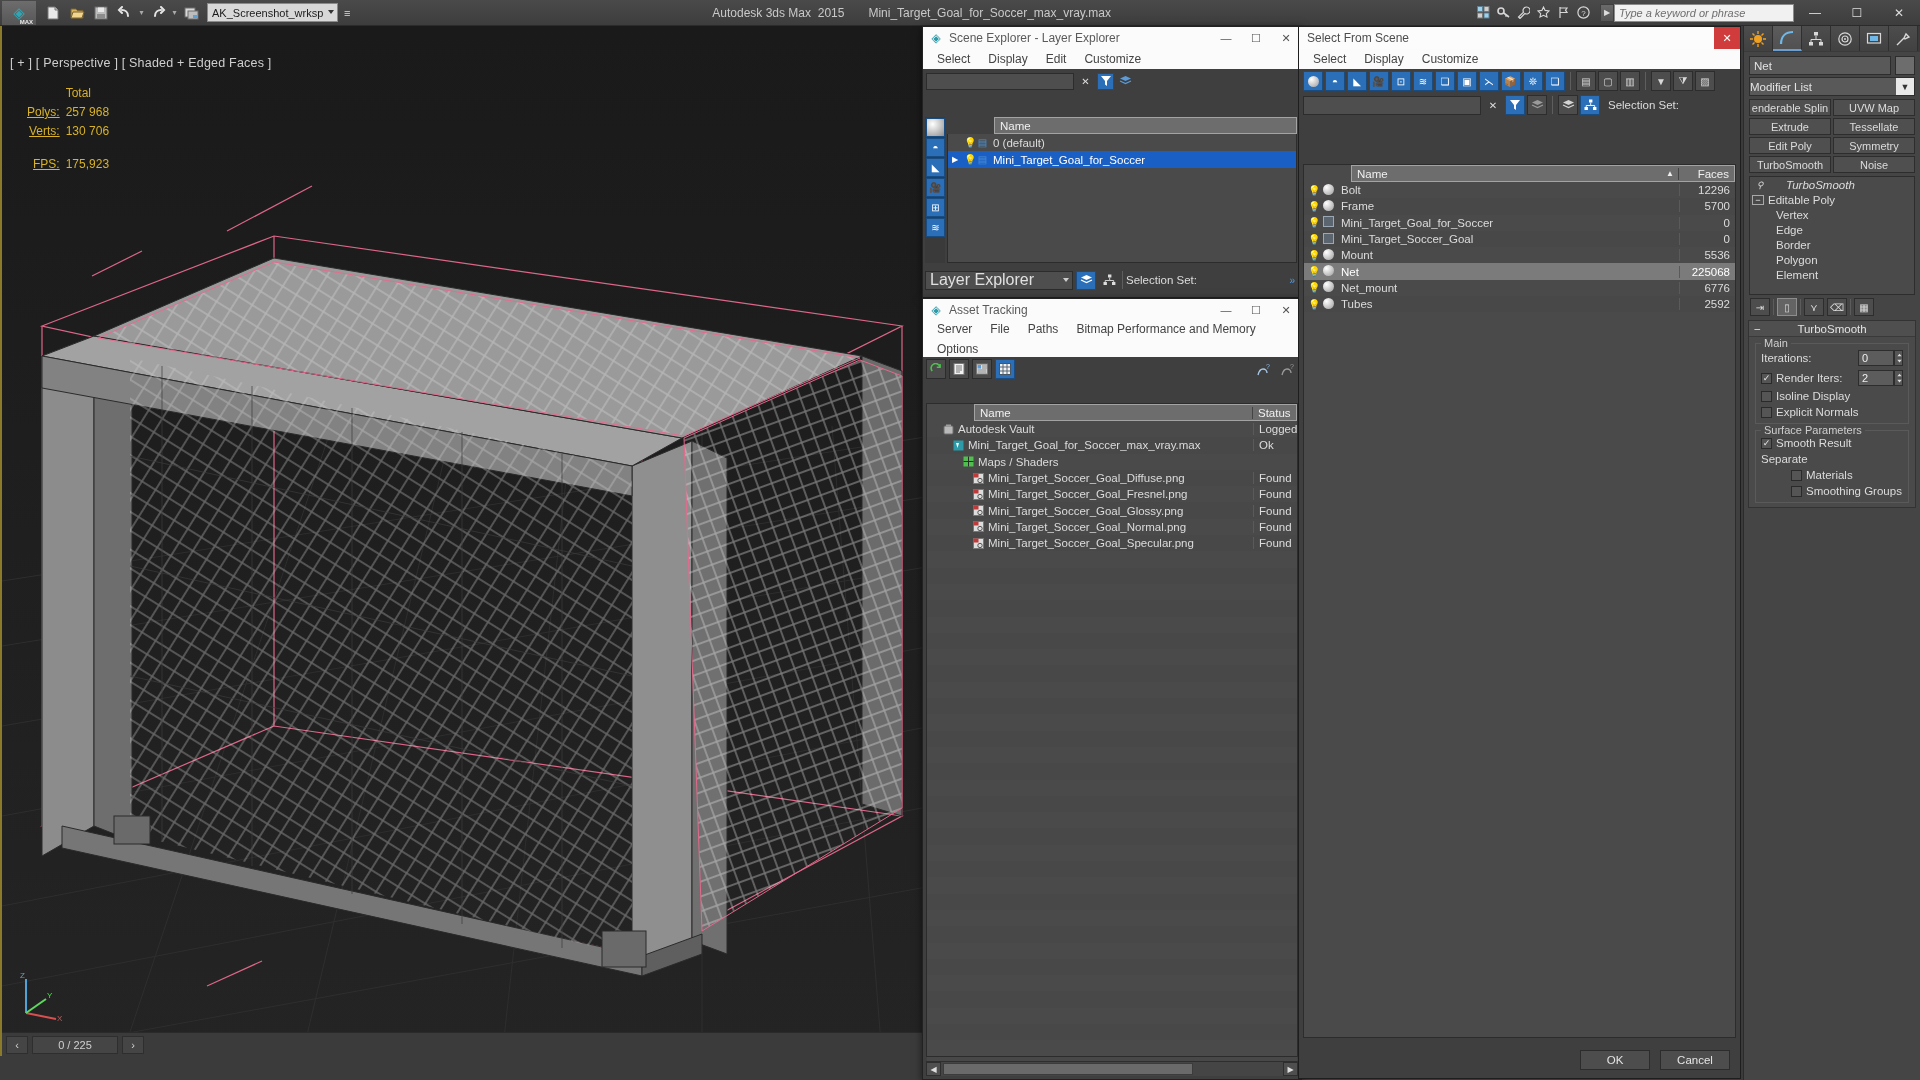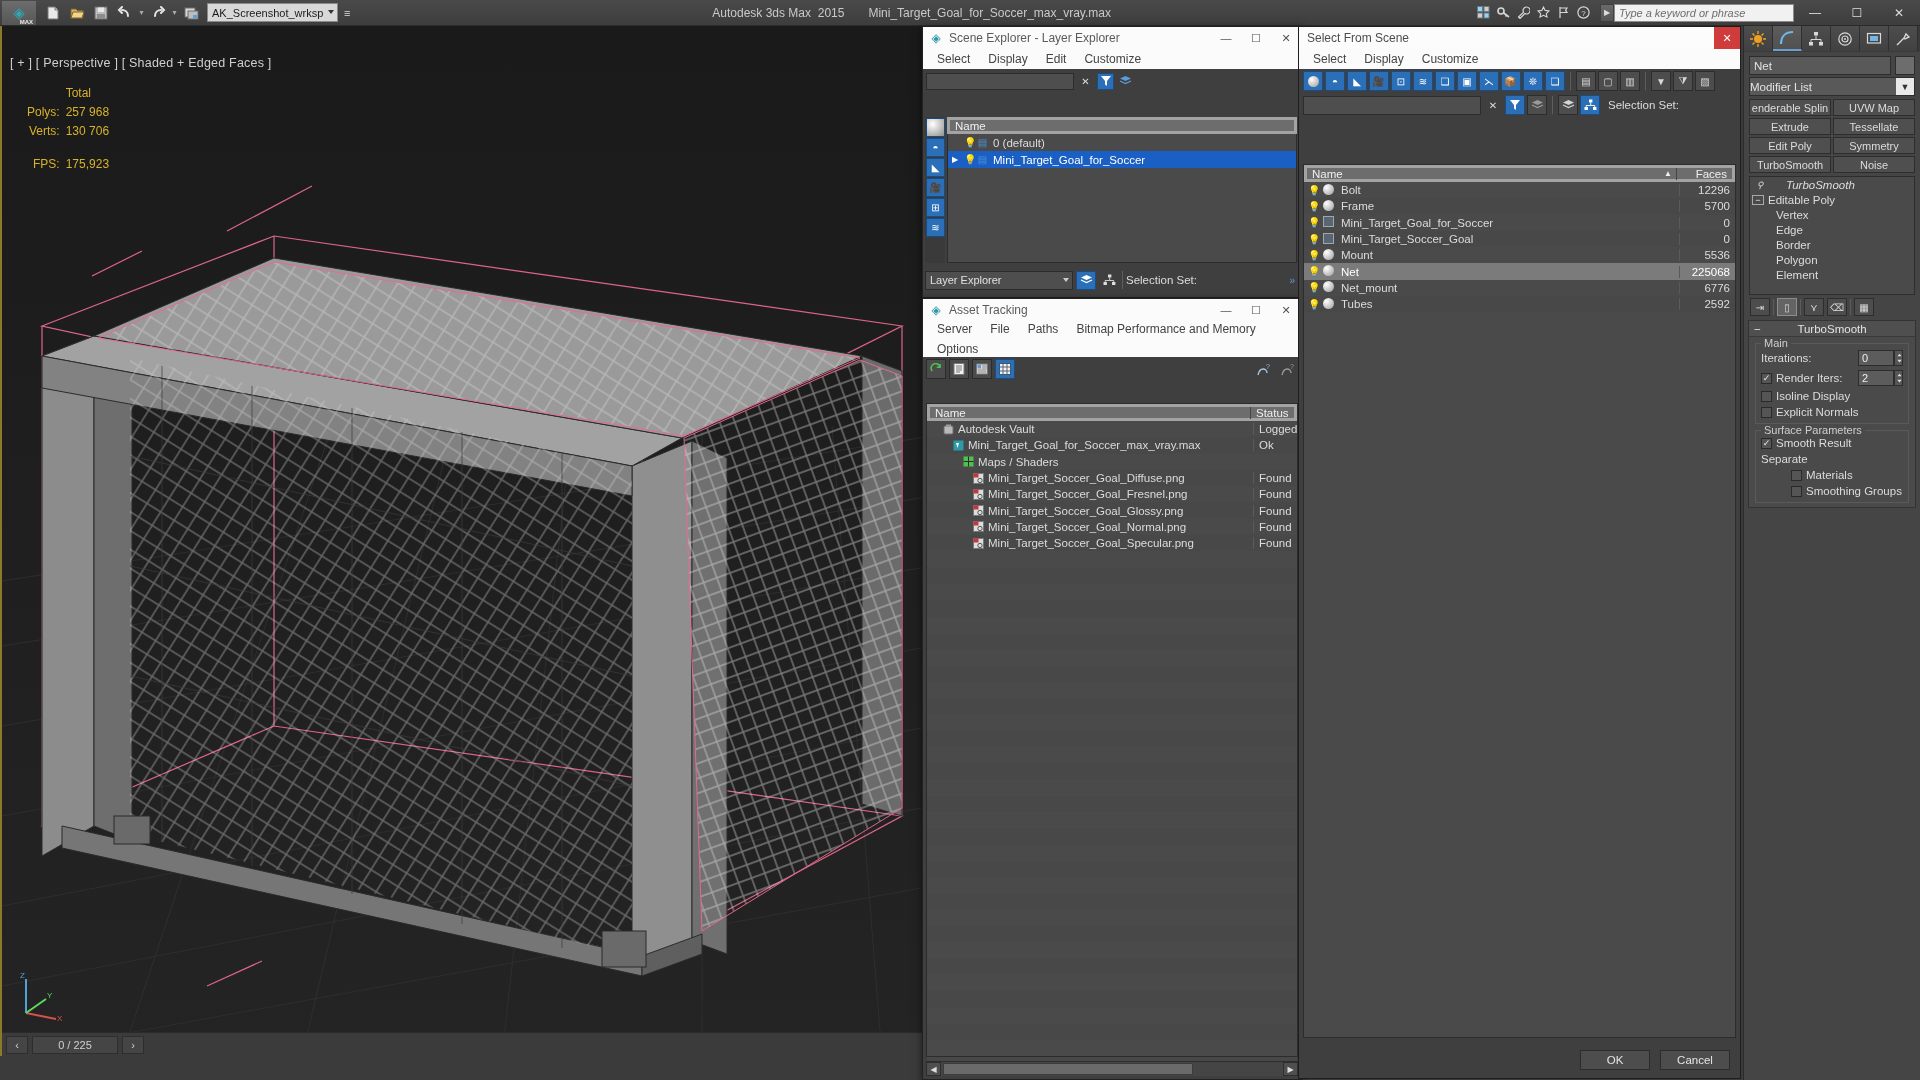--- a/index.html
+++ b/index.html
@@ -57,21 +57,21 @@
   
   #viewport {
     left:0; top:26px; width:930px; height:1030px;
     background:#1c1c1c; border-left:2px solid #8a7a2a;
     overflow:hidden;
   }
   #vplabel { left:8px; top:30px; color:#cfcfcf; font-size:12.5px; letter-spacing:.2px;}
   #vpstats { left:25px; top:58px; color:#d8b22a; font-size:12px; line-height:19px; }
   #vpstats table { border-collapse:collapse; }
   #vpstats td { padding:0 6px 0 0; color:#d8b22a; font-size:12px; }
-  #vpstats td.lab { text-align:right; }
+  #vpstats td.lab { text-align:right;text-decoration:underline; }
   .gridfloor { position:absolute; inset:0; }
 
   
   #axisgizmo { left:14px; bottom:35px; width:50px; height:52px; }
 
   
   #statusbar { left:0; bottom:0; width:930px; height:24px; background:#3b3b3b; border-top:1px solid #2a2a2a;
     display:flex; align-items:center; }
   .sb-cell { height:18px; border:1px solid #2e2e2e; background:#454545; display:flex; align-items:center;
     justify-content:center; color:#d0d0d0; font-size:11px; margin-left:4px;}
@@ -86,22 +86,22 @@
   .win-menu span { padding:0 9px; font-size:12px; color:#444; line-height:20px; }
 
   .toolrow { height:22px; display:flex; align-items:center; gap:3px; padding:2px 3px; background:#3f3f3f;}
   .filterbox { height:17px; background:#4e4e4e; border:1px solid #2c2c2c; flex:0 0 auto; }
   .tbtn { width:17px; height:17px; display:flex; align-items:center; justify-content:center; font-size:10px; color:#ddd;}
   .tbtn.on { background:#2a6fb8; border:1px solid #1d4d80; }
 
   .lcol { width:21px; background:#3a3a3a; }
   .lbtn { width:19px;height:19px;margin:1px; background:#2a6fb8; border:1px solid #1b4c80; display:flex;align-items:center;justify-content:center;font-size:10px;color:#fff;}
 
-  .listhdr { height:17px; background:#6d6d6d; border:3px solid #a3a3a3; display:flex; align-items:center;
-    color:#f0f0f0; font-size:11.5px; }
+  .listhdr { height:17px; background:#6d6d6d; border:1px solid #a3a3a3; display:flex; align-items:center;
+    color:#f0f0f0; font-size:11.5px;margin-left:47px; }
   .listhdr .c1 { flex:1; padding-left:5px; }
   .listhdr .c2 { width:56px; text-align:right; padding-right:5px; border-left:1px solid #444;}
 
   .lrow { height:16px; display:flex; align-items:center; font-size:11.5px; color:#dcdcdc; }
   .lrow .nm { flex:1; padding-left:4px; white-space:nowrap; overflow:hidden;}
   .lrow .fc { width:56px; text-align:right; padding-right:5px; }
   .lrow.sel { background:#1a5fc4; color:#fff; }
   .lrow.hl { background:#7b7b7b; color:#fff; }
   .lrow.alt { background:#484848; }
 
@@ -472,21 +472,21 @@
       <div class="lrow sel" style="height:17px">
         <span style="width:16px;color:#fff;font-size:8px;padding-left:4px">▶</span>
         <span class="bulb">💡</span>
         <span class="layerico">▤</span>
         <span class="nm">Mini_Target_Goal_for_Soccer</span>
       </div>
     </div>
   </div>
 
   <div style="position:absolute; left:2px; right:2px; bottom:2px; height:30px; display:flex; align-items:center; gap:3px;">
-    <div style="width:148px;height:19px;background:#4e4e4e;border:1px solid #2c2c2c;display:flex;align-items:center;padding-left:4px;position:relative;font-size:11px;color:#e0e0e0;">
+    <div style="width:148px;height:19px;background:#4e4e4e;border:1px solid #2c2c2c;display:flex;align-items:center;padding-left:4px;position:relative;font-size:16px;color:#e0e0e0;">
       <span>Layer Explorer</span>
       <span style="position:absolute;right:3px;border-left:3px solid transparent;border-right:3px solid transparent;border-top:4px solid #ccc;"></span>
     </div>
     <div class="tbtn on" style="width:20px;height:19px">
       <svg width="13" height="12" viewBox="0 0 13 12">
           <path d="M6.5 1L12 3.6 6.5 6 1 3.6z" fill="#fff"></path>
           <path d="M1 6l5.5 2.5L12 6" fill="none" stroke="#fff" stroke-width="1.2"></path>
         </svg>
     </div>
     <div class="tbtn" style="width:20px;height:19px">

